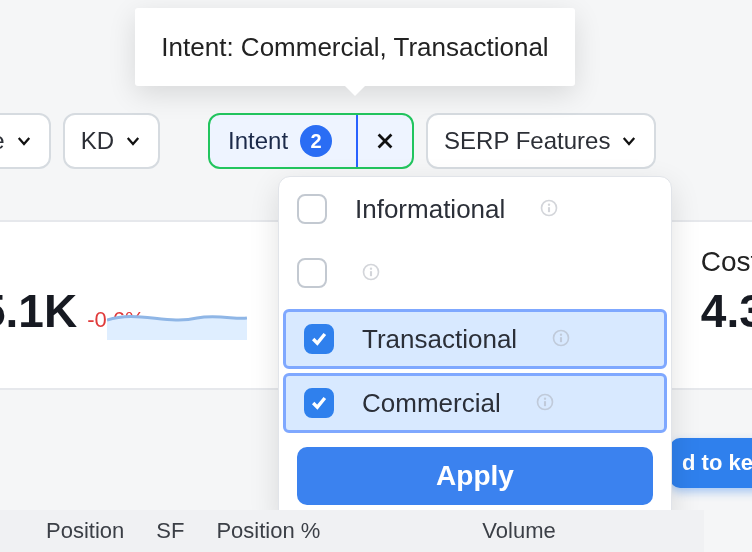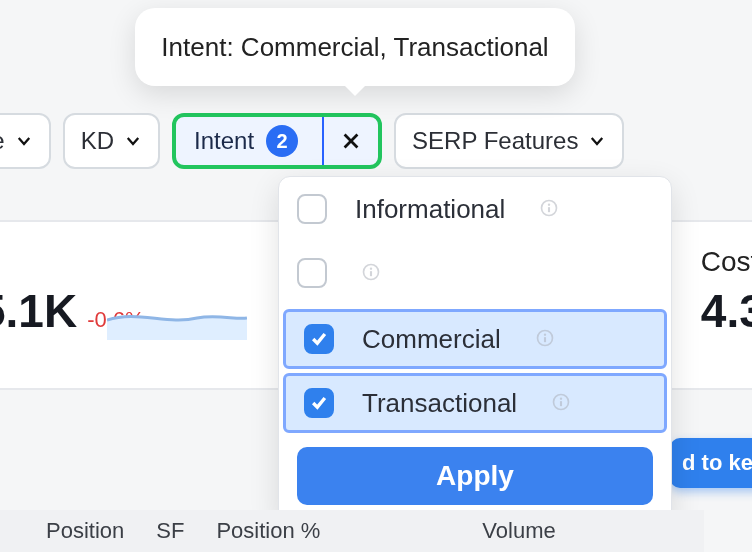--- a/index.html
+++ b/index.html
@@ -2,41 +2,41 @@
 <html><head>
 <meta charset="utf-8">
 <style>
   * { box-sizing: border-box; margin: 0; padding: 0; }
   html, body { width: 752px; height: 552px; overflow: hidden; font-family: -apple-system, BlinkMacSystemFont, "Segoe UI", Arial, sans-serif; background: #f5f6f7; color: #171a22; }
   .stage { position: relative; width: 752px; height: 552px; }
 
   
   .tooltip {
     position: absolute; left: 135px; top: 8px; width: 440px; height: 78px;
-    background: #fff; border-radius: 20px; box-shadow: 0 8px 28px rgba(0,0,0,0.12);
+    background: #fff; border-radius: 3px; box-shadow: 0 8px 28px rgba(0,0,0,0.12);
     display: flex; align-items: center; justify-content: center;
     font-size: 26px; font-weight: 400; color: #222;
   }
   .tooltip::after {
     content: ""; position: absolute; left: 50%; transform: translateX(-50%);
     bottom: -10px; width: 0; height: 0;
     border-left: 12px solid transparent; border-right: 12px solid transparent;
     border-top: 12px solid #fff;
   }
 
   
   .filters { position: absolute; left: -60px; top: 113px; display: flex; gap: 12px; align-items: center; }
   .filter-pill {
     height: 56px; display: flex; align-items: center; gap: 10px;
     padding: 0 16px; background: #fff; border: 2px solid #d6dbe0; border-radius: 12px;
     font-size: 24px; font-weight: 500; color: #2c2f36;
   }
   .filter-pill.active {
-    background: #eef4ff; border: 4px solid #22c55e; color: #1c2a4a;
-    padding: 0; overflow: hidden;
+    background: #eef4ff; border: 2px solid #22c55e; color: #1c2a4a;
+    padding: 0; overflow: hidden; margin-left: 36px;
   }
   .filter-pill.active .active-left { display: flex; align-items: center; gap: 12px; padding: 0 14px 0 18px; }
   .filter-pill.active .count-badge {
     display: inline-flex; align-items: center; justify-content: center;
     min-width: 32px; height: 32px; border-radius: 999px; background: #2a6df4;
     color: #fff; font-size: 20px; font-weight: 600;
   }
   .filter-pill.active .close-seg {
     width: 56px; height: 100%; display: flex; align-items: center; justify-content: center;
     border-left: 2px solid #2962ff;
@@ -188,36 +188,36 @@
             <path d="M12 11v6"></path>
           </svg>
       </span>
     </div>
     <div class="dd-row selected">
       <span class="cbx checked">
         <svg width="20" height="20" viewBox="0 0 24 24">
             <path d="M5 12l5 5 9-11"></path>
           </svg>
       </span>
-      <span>Commercial</span>
+      <span>Transactional</span>
       <span class="info">
         <svg width="20" height="20" viewBox="0 0 24 24">
             <circle cx="12" cy="12" r="9"></circle>
             <circle class="dot" cx="12" cy="8" r="1.4"></circle>
             <path d="M12 11v6"></path>
           </svg>
       </span>
     </div>
     <div class="dd-row selected">
       <span class="cbx checked">
         <svg width="20" height="20" viewBox="0 0 24 24">
             <path d="M5 12l5 5 9-11"></path>
           </svg>
       </span>
-      <span>Transactional</span>
+      <span>Commercial</span>
       <span class="info">
         <svg width="20" height="20" viewBox="0 0 24 24">
             <circle cx="12" cy="12" r="9"></circle>
             <circle class="dot" cx="12" cy="8" r="1.4"></circle>
             <path d="M12 11v6"></path>
           </svg>
       </span>
     </div>
     <div class="apply-btn">
       <span>Apply</span>

